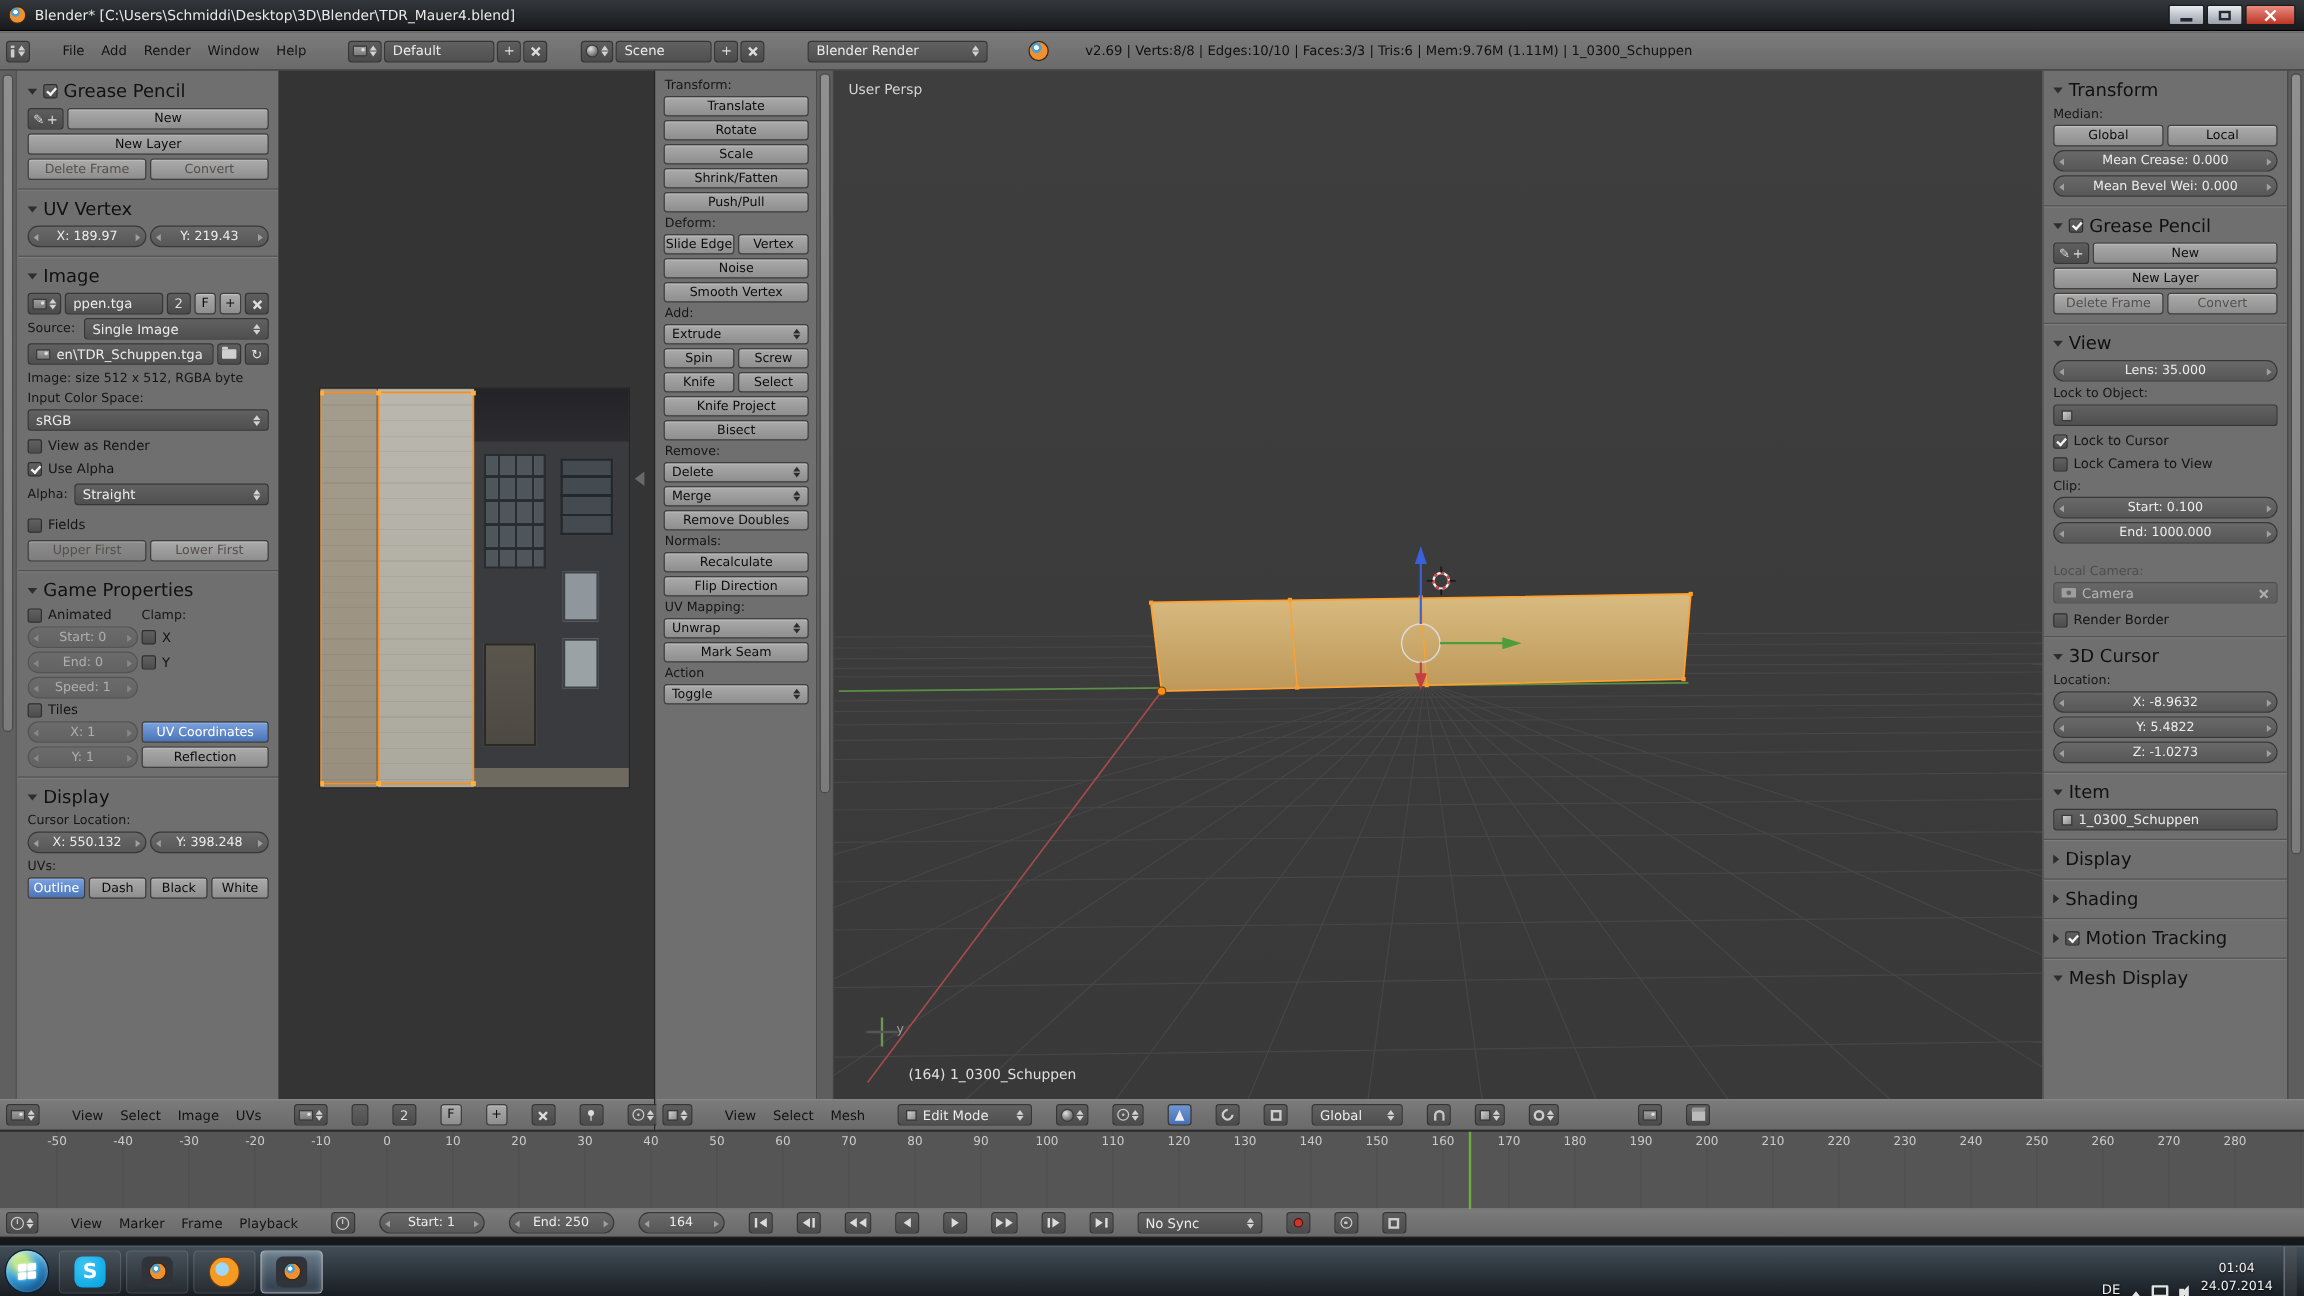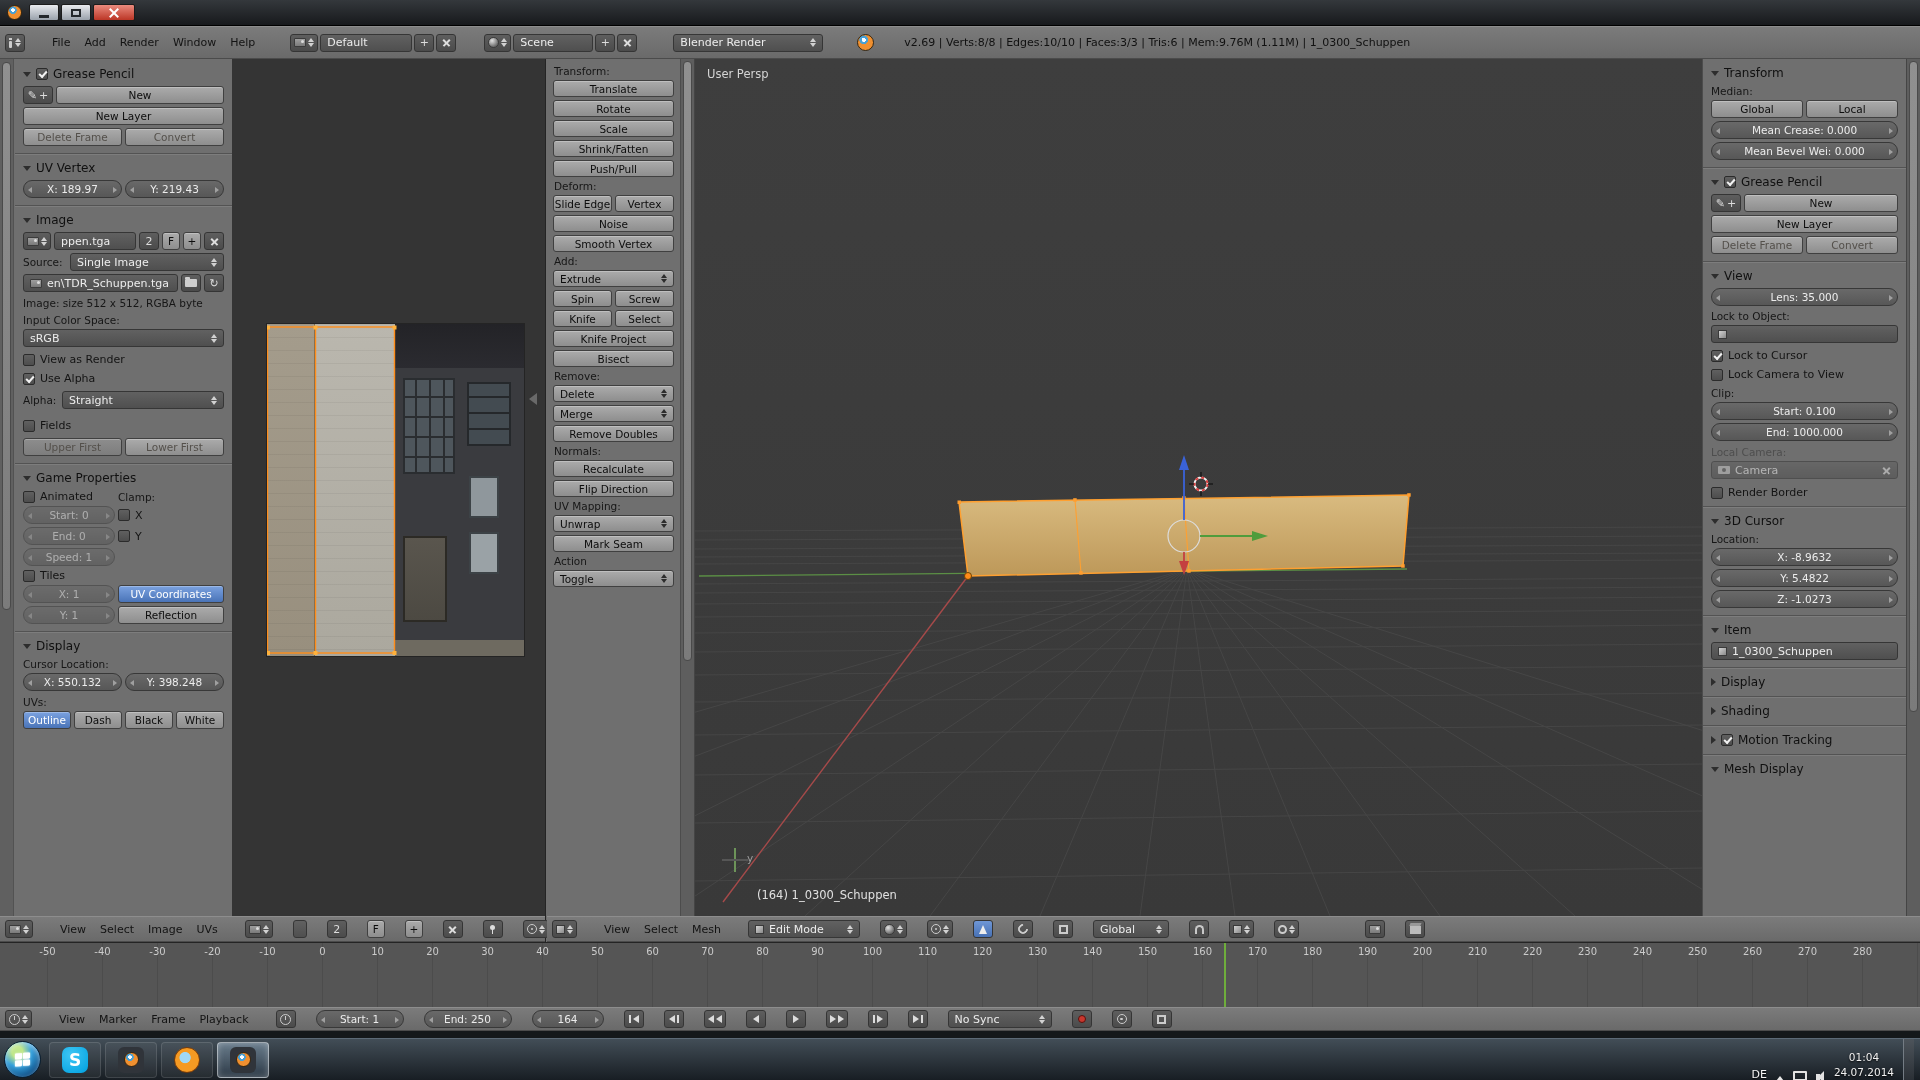--- a/index.html
+++ b/index.html
@@ -27,21 +27,21 @@
 .chip.sel{background:linear-gradient(#6f97d6,#4771b5)}
 .chk{width:12px;height:12px;background:linear-gradient(#606060,#4d4d4d);border:1px solid #2b2b2b;border-radius:2px;position:relative;flex:none}
 .chk.on::after{content:"";position:absolute;left:2px;top:2px;width:6px;height:3px;border-left:2px solid #f2f2f2;border-bottom:2px solid #f2f2f2;transform:rotate(-48deg)}
 .chkrow{display:flex;align-items:center;gap:5px;color:#141414;white-space:nowrap}
 .lbl{color:#161616;font-size:10.5px;white-space:nowrap}
 .lbl.dis{color:#4e4e4e}
 .row{display:flex;gap:3px;align-items:center;margin-bottom:3px}
 .stack{display:flex;flex-direction:column;gap:3px;margin-bottom:3px}
 .f1{flex:1;min-width:0}
 .ell{overflow:hidden;text-overflow:ellipsis;white-space:nowrap}
-.phead{display:flex;align-items:center;gap:5px;color:#101010;font-size:12px;margin:4px 0 5px}
+.phead{display:flex;align-items:center;gap:5px;color:#101010;font-size:15px;margin:4px 0 5px}
 .tri{width:0;height:0;border-left:4px solid transparent;border-right:4px solid transparent;border-top:5px solid #2d2d2d;flex:none}
 .tri.right{border-top:4px solid transparent;border-bottom:4px solid transparent;border-left:5px solid #2d2d2d;border-right:none}
 .psep{height:1px;background:rgba(0,0,0,.25);box-shadow:0 1px 0 rgba(255,255,255,.1);margin:7px -8px}
 .grow{display:grid;grid-template-columns:92px 1fr;gap:3px;align-items:center;margin-bottom:3px}
 
 .ehdr{background:linear-gradient(#7b7b7b,#6a6a6a);border-top:1px solid #8d8d8d;border-bottom:1px solid #4b4b4b;display:flex;align-items:center;gap:20px;padding:0 5px;color:#131313}
 .mi{padding:2px 7px;font-size:11px;color:#131313;white-space:nowrap}
 .menus{display:flex;align-items:center}
 .gap{width:26px}
 
@@ -164,20 +164,21 @@
 .g-spk{width:4px;height:7px;background:#e2e2e2;position:relative;margin-right:5px}
 .g-spk::after{content:"";position:absolute;left:2.5px;top:-2.5px;border-top:6px solid transparent;border-bottom:6px solid transparent;border-right:6px solid #e2e2e2}
 .clock{display:flex;flex-direction:column;align-items:center;line-height:1.45;font-size:10.5px;text-shadow:0 1px 2px #000}
 .showdesk{width:11px;height:42px;background:linear-gradient(#4d545b,#2a2f35);border-left:1px solid #747c84}
 </style>
 </head>
 <body>
 
 <div id="titlebar">
   <div class="blogo sm"></div>
+  <span id="wintitle">Blender* [C:\Users\Schmiddi\Desktop\3D\Blender\TDR_Mauer4.blend]</span>
   <div class="winbtns">
     <div class="wb min">
         <i class="wbar"></i>
       </div>
     <div class="wb max">
         <i class="wsq"></i>
       </div>
     <div class="wb close">
         <i class="wx a"></i>
         <i class="wx b"></i>
@@ -677,21 +678,21 @@
       </div>
       <div class="chkrow" style="margin:6px 0">
         <span class="chk"></span>
           <span>Lock Camera to View</span>
       </div>
       <div class="lbl" style="margin:4px 0 3px">Clip:</div>
       <div class="stack">
         <div class="num">Start: 0.100</div>
         <div class="num">End: 1000.000</div>
       </div>
-      <div class="lbl dis" style="margin:5px 0 3px">Local Camera:</div>
+      <div class="lbl dis" style="margin:17px 0 3px">Local Camera:</div>
       <div class="stack">
         <div class="ddf dis">
             <span class="g-cam"></span>
             <span>Camera</span>
             <span class="x-icon" style="margin-left:auto"></span>
           </div>
       </div>
       <div class="chkrow" style="margin:7px 0">
         <span class="chk"></span>
           <span>Render Border</span>

